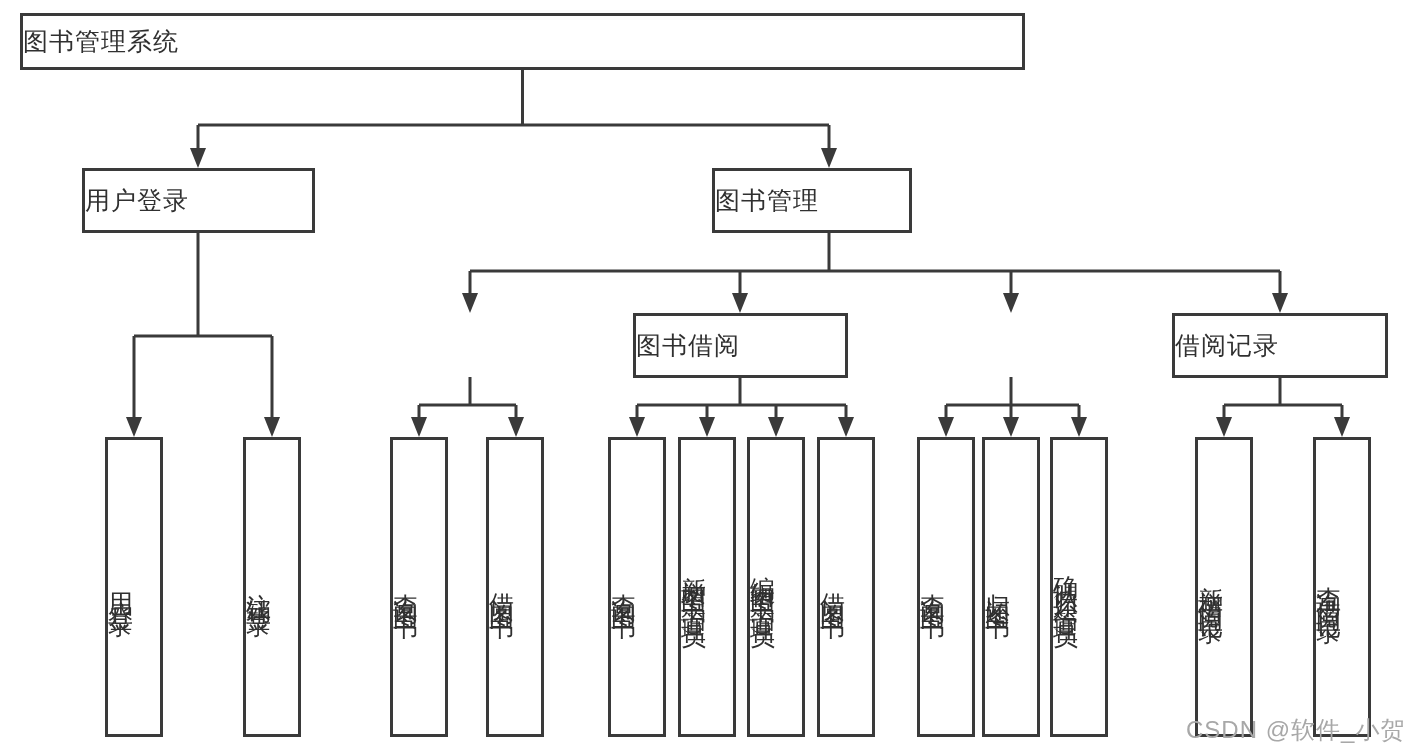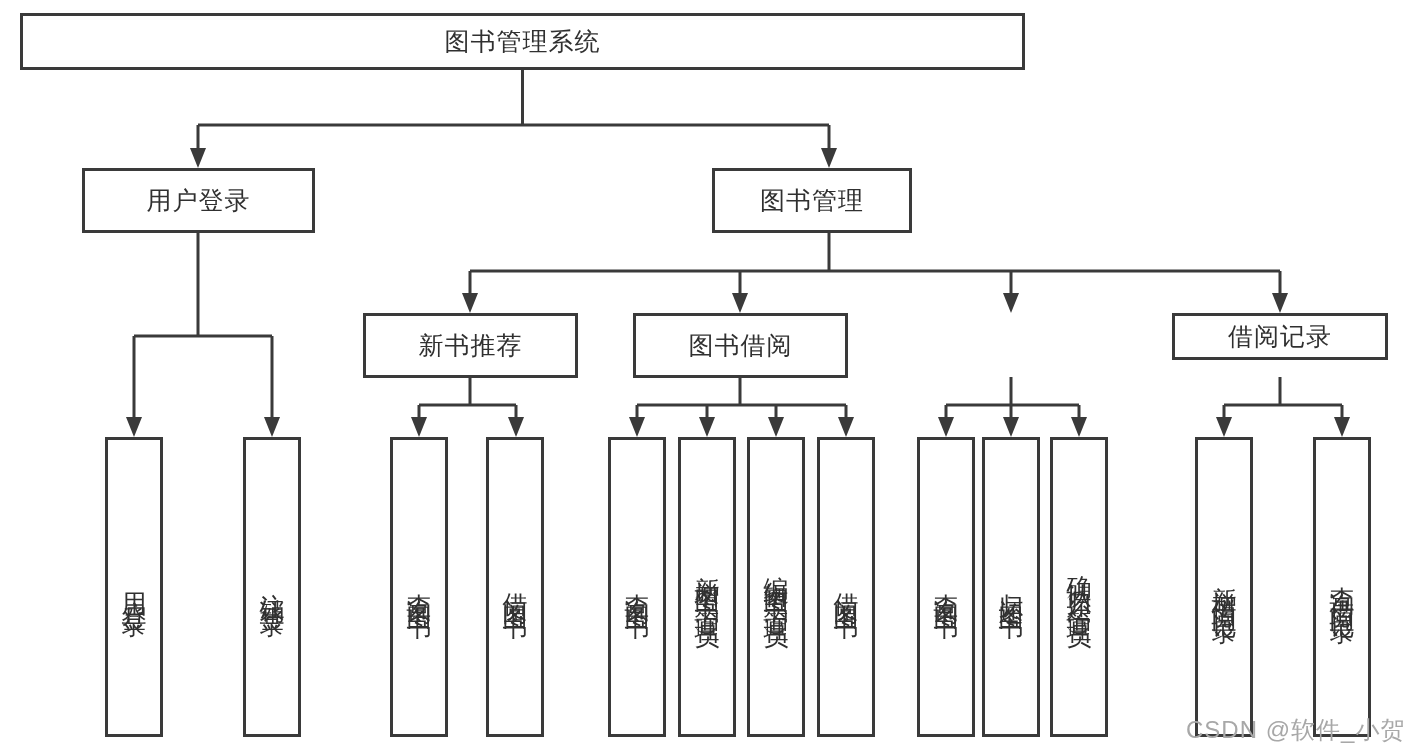--- a/index.html
+++ b/index.html
@@ -21,21 +21,21 @@
     top: 0;
     z-index: 1;
   }
   .box {
     position: absolute;
     box-sizing: border-box;
     border: 3px solid #3a3a3a;
     background: #ffffff;
     display: flex;
     align-items: center;
-    justify-content: center;
+    justify-content: flex-start;
     z-index: 2;
   }
   .box.h span {
     font-size: 25px;
     color: #303030;
     letter-spacing: 1px;
     white-space: nowrap;
   }
   .box.v span {
     writing-mode: vertical-rl;
@@ -105,27 +105,24 @@
     <span>图书管理系统</span>
   </div>
 
   <div class="box h" style="left:82px;top:168px;width:233px;height:65px">
     <span>用户登录</span>
   </div>
   <div class="box h" style="left:712px;top:168px;width:200px;height:65px">
     <span>图书管理</span>
   </div>
 
-  <div class="box h" style="left:363px;top:313px;width:215px;height:65px">
-    <span>新书推荐</span>
-  </div>
   <div class="box h" style="left:633px;top:313px;width:215px;height:65px">
     <span>图书借阅</span>
   </div>
-  <div class="box h" style="left:1172px;top:313px;width:216px;height:47px">
+  <div class="box h" style="left:1172px;top:313px;width:216px;height:65px">
     <span>借阅记录</span>
   </div>
 
   <div class="box v" style="left:105px;top:437px;width:58px;height:300px">
     <span>用户登录</span>
   </div>
   <div class="box v" style="left:243px;top:437px;width:58px;height:300px">
     <span>注销登录</span>
   </div>
 

